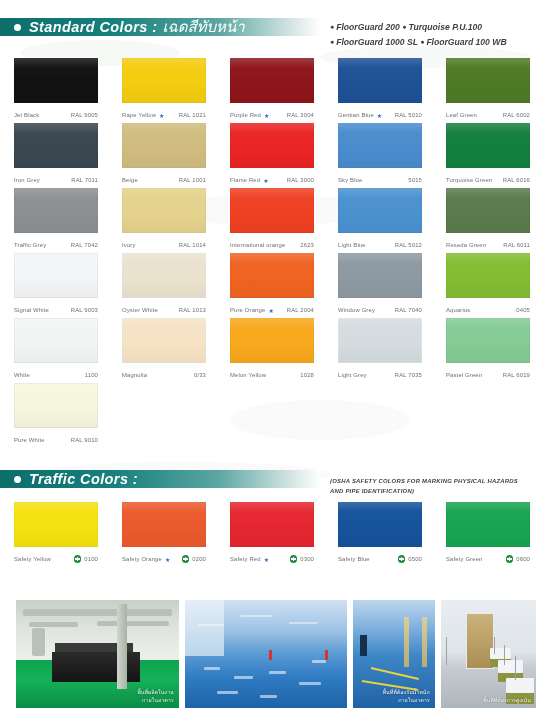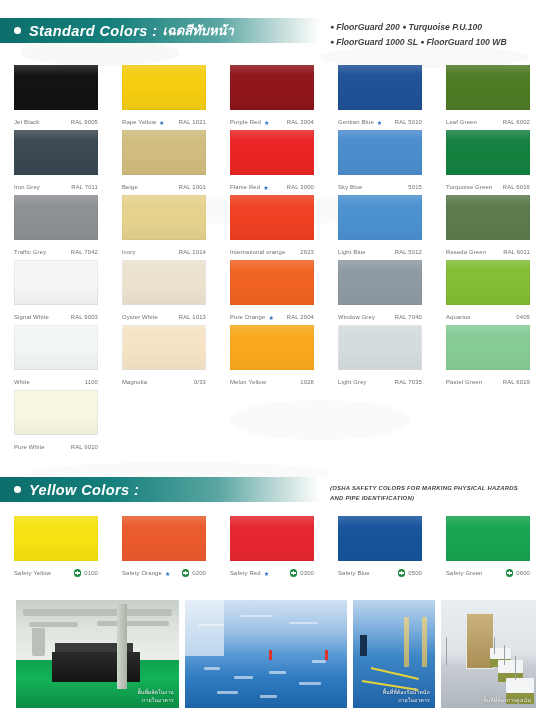--- a/index.html
+++ b/index.html
@@ -18,21 +18,21 @@
     position: absolute;
     border-radius: 50%;
     background: #f4f6f4;
     pointer-events: none;
   }
 
   
   .banner-row { position: relative; }
   .banner {
     position: relative;
-    height: 25px;
+    height: 18px;
     width: 320px;
     background: linear-gradient(to right, #0c6e6b 0%, #16807c 35%, #5aa6a2 68%, #cfe2e0 90%, #ffffff 100%);
     display: flex;
     align-items: center;
     padding-left: 14px;
     overflow: hidden;
   }
   .banner .dot {
     width: 7px; height: 7px; border-radius: 50%;
     background: #ffffff;
@@ -43,22 +43,22 @@
     color: #ffffff;
     font-style: italic;
     font-weight: bold;
     font-size: 14.5px;
     letter-spacing: .4px;
     white-space: nowrap;
   }
   .banner .btxt-th {
     color: #ffffff;
     font-style: italic;
-    font-weight: bold;
-    font-size: 13px;
+    font-weight: normal;
+    font-size: 15px;
     margin-left: 5px;
     white-space: nowrap;
   }
 
   .prod-list {
     position: absolute;
     left: 330px;
     top: 2px;
     font-style: italic;
     font-weight: bold;
@@ -486,21 +486,21 @@
         <span class="nm">Pure White</span>
         <span class="spacer"></span>
         <span class="code">RAL 9010</span>
       </div>
     </div>
   </div>
 
 <div class="banner-row" style="margin-top:22px;">
   <div class="banner">
     <span class="dot"></span>
-    <span class="btxt">Yellow Colors :</span>
+    <span class="btxt">Traffic Colors :</span>
   </div>
   <div class="osha-note">
     <div>(OSHA SAFETY COLORS FOR MARKING PHYSICAL HAZARDS</div>
     <div>AND PIPE IDENTIFICATION)</div>
   </div>
 </div>
 
 <div class="grid" id="safety-grid" style="margin-top:14px;">
     <div class="cell">
       <div class="sw" style="background: rgb(245, 226, 17);"></div>

